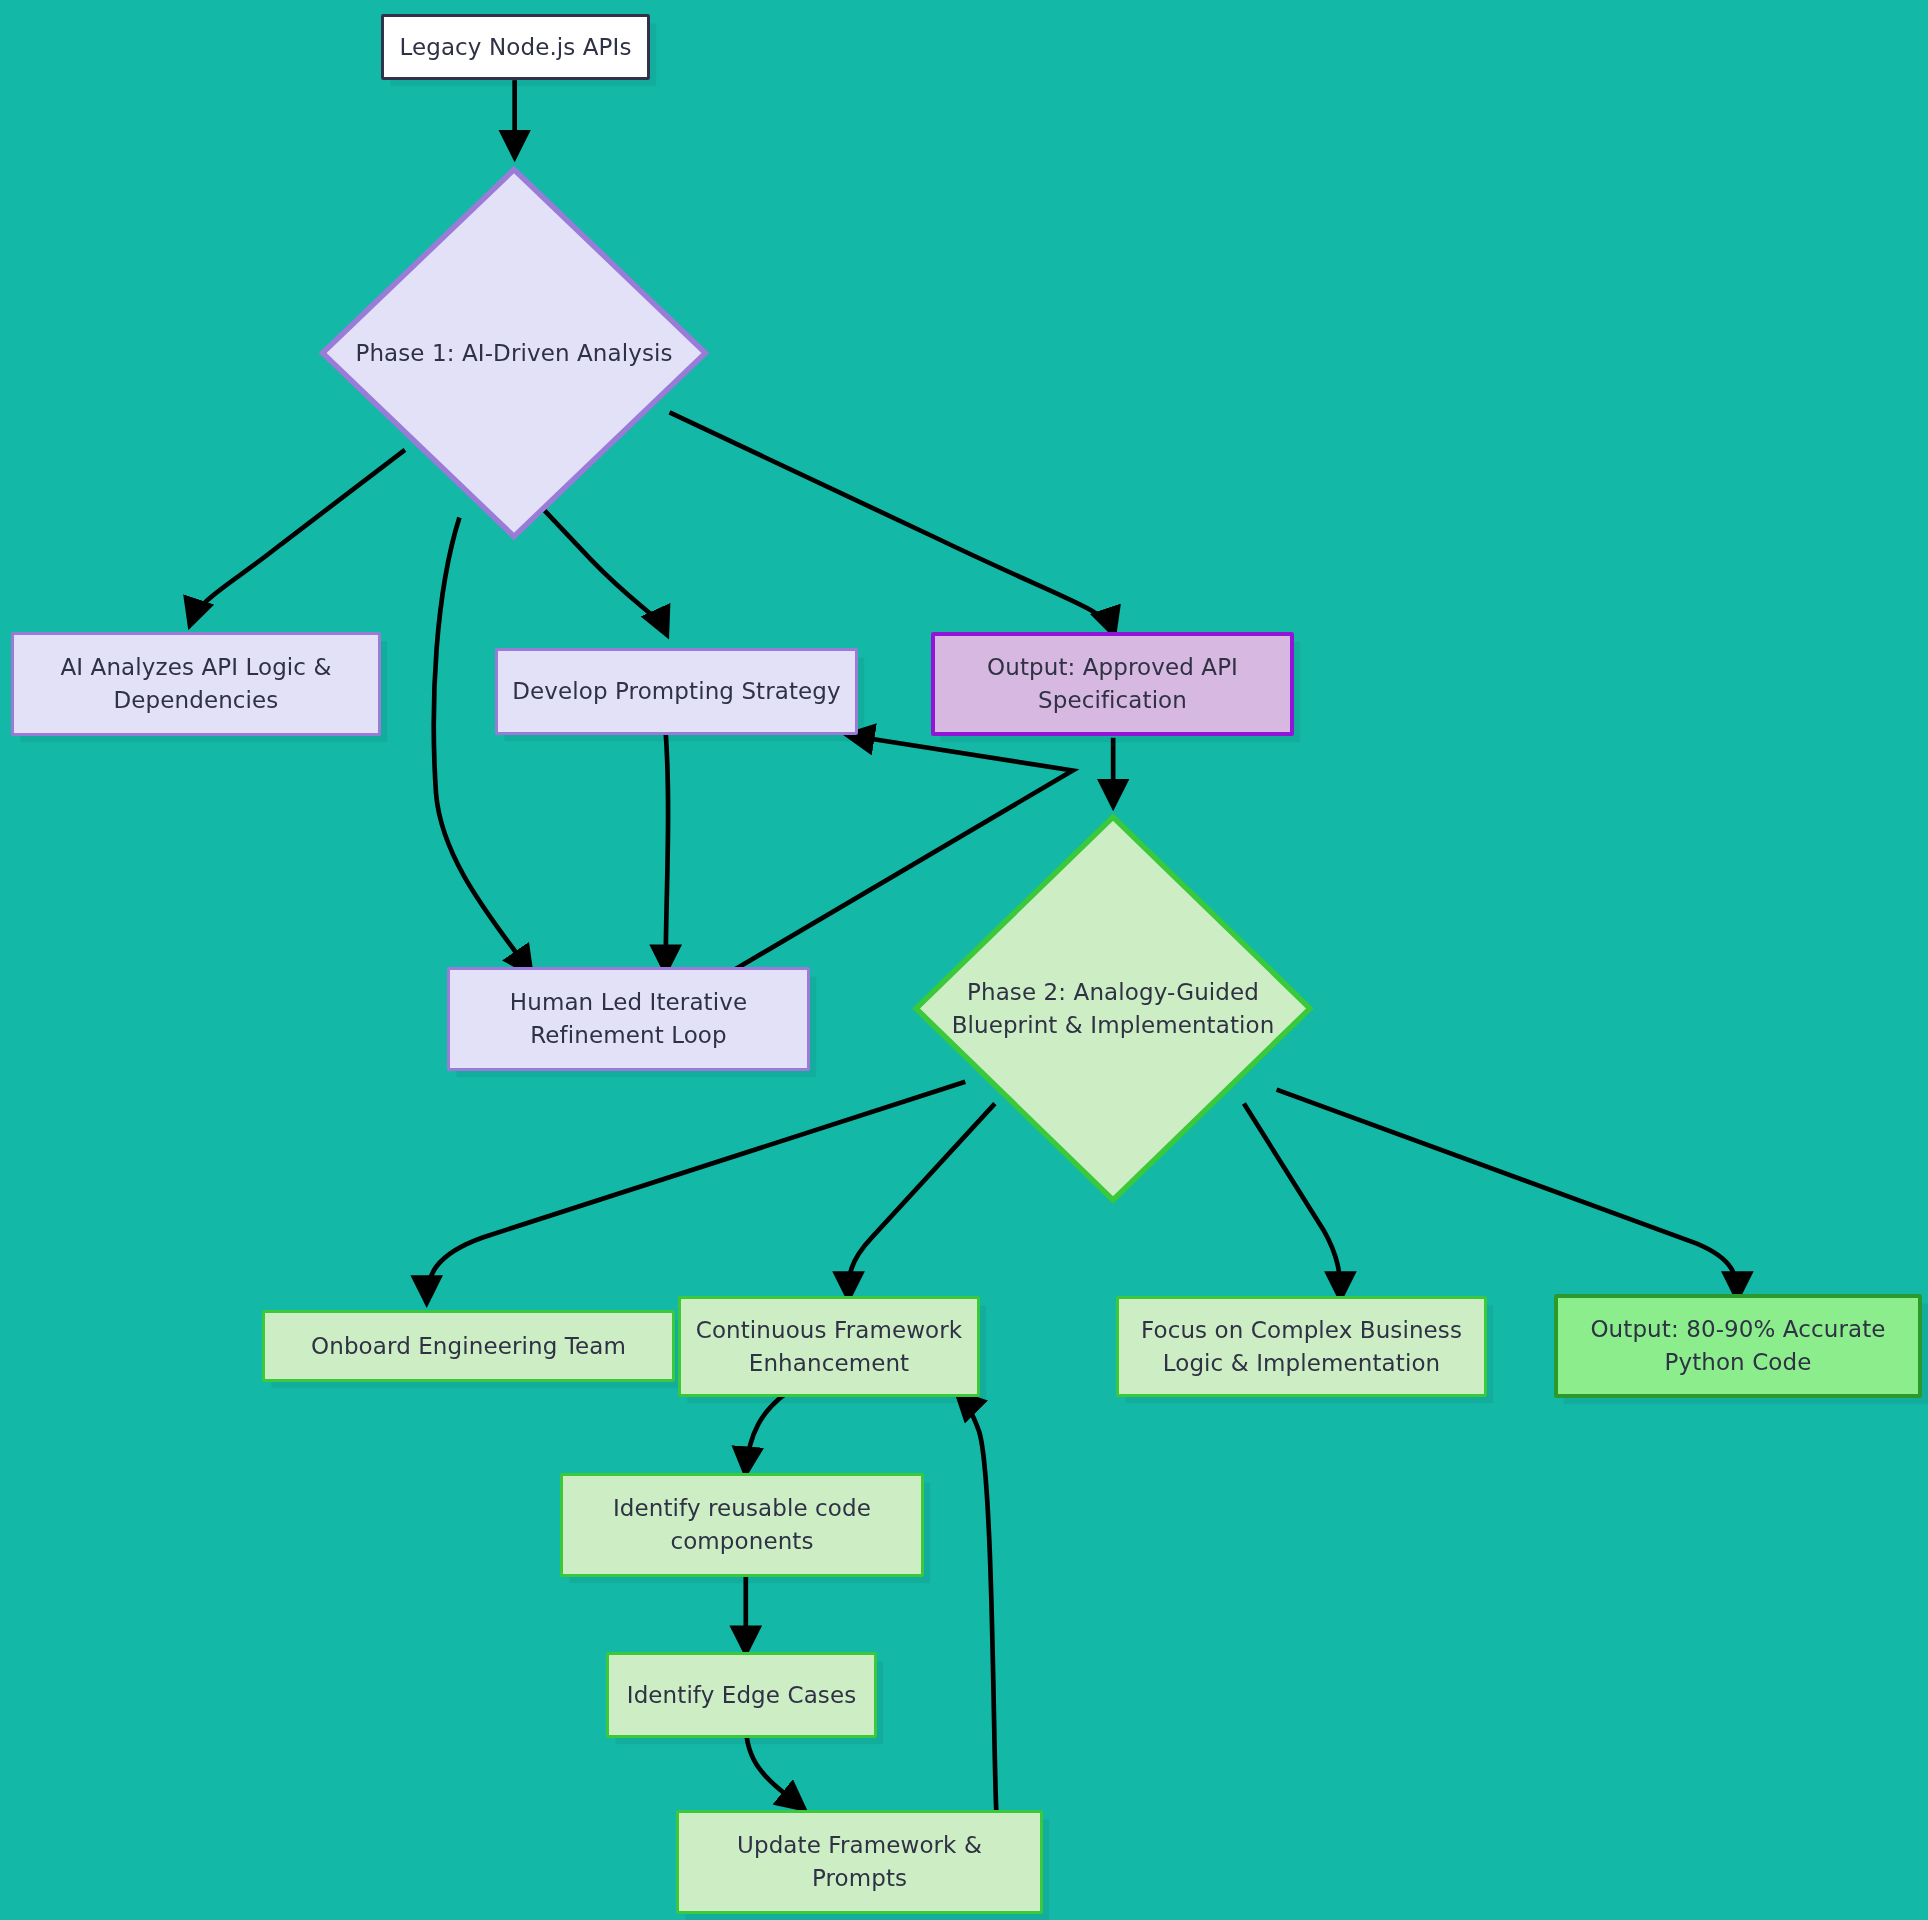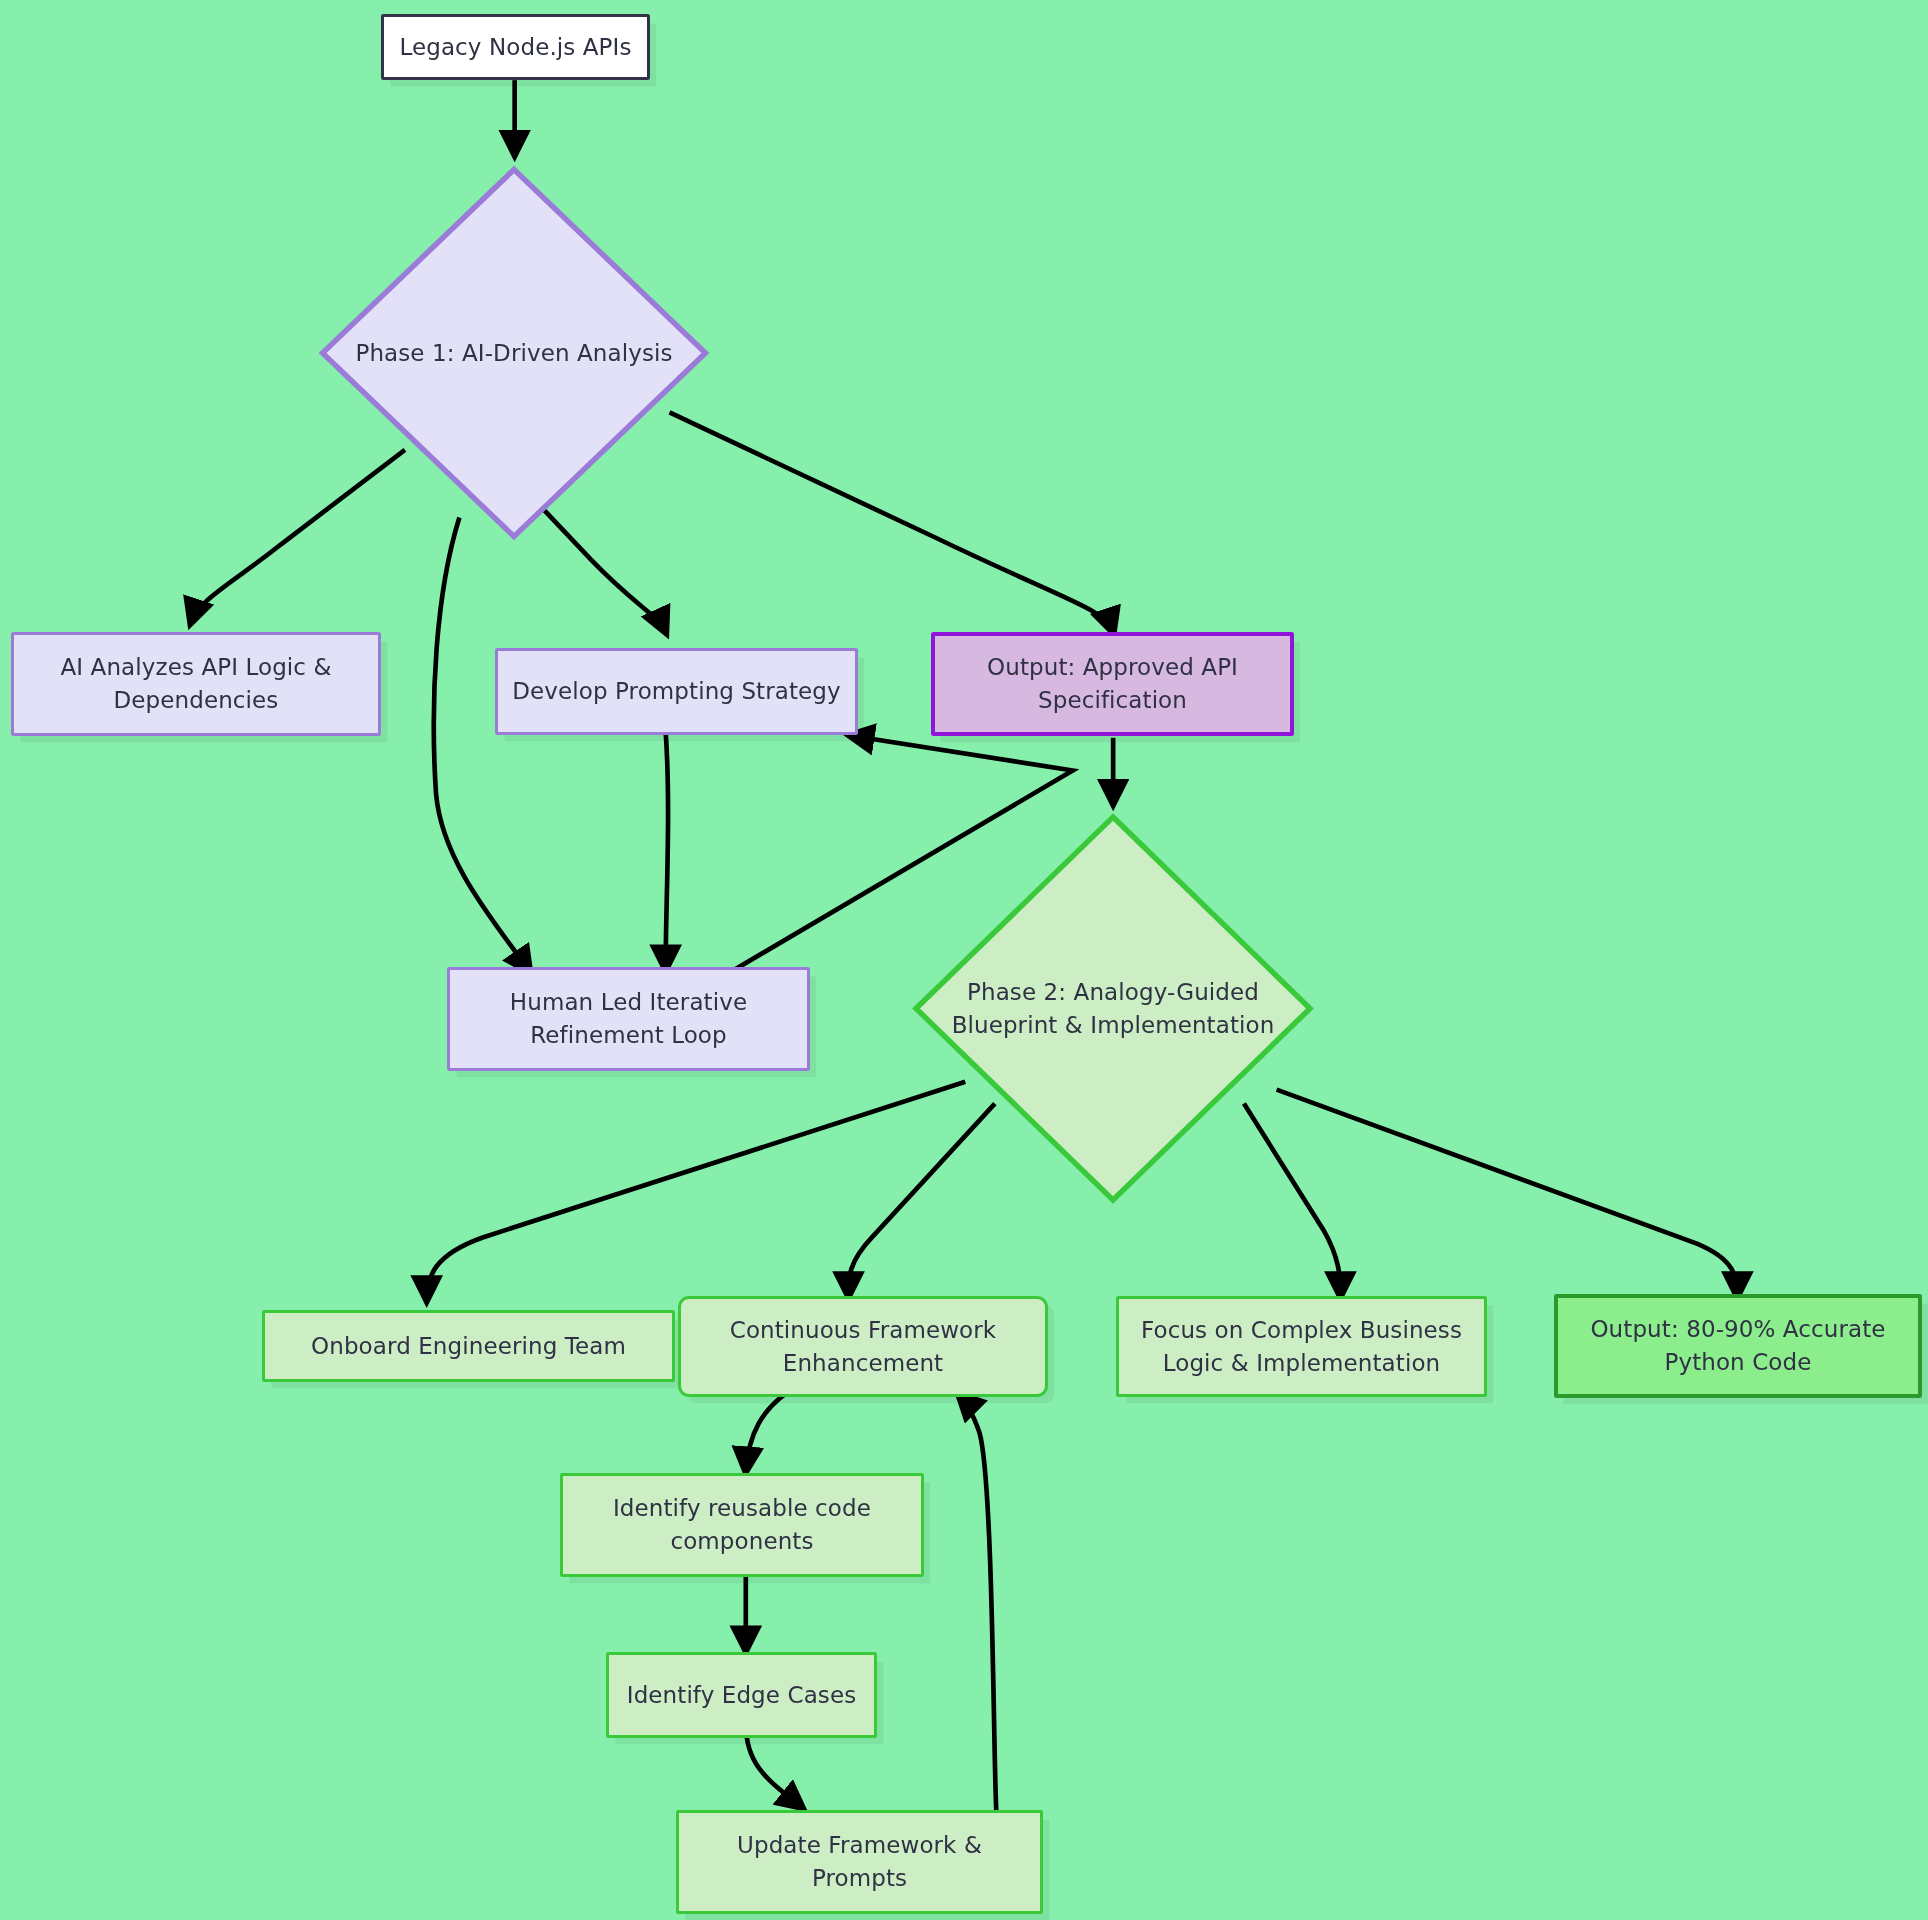--- a/index.html
+++ b/index.html
@@ -7,21 +7,21 @@
     padding: 0;
     background: #ffffff;
   }
   body {
     font-family: "DejaVu Sans", sans-serif;
   }
   #canvas {
     position: relative;
     width: 1929px;
     height: 1920px;
-    background: #86efac;
+    background: #14b8a6;
     overflow: hidden;
   }
   #edges {
     position: absolute;
     left: 0;
     top: 0;
     width: 1929px;
     height: 1920px;
     pointer-events: none;
   }
@@ -166,21 +166,21 @@
       <polygon points="271,18 524,264 271,510 18,264" fill="#cdeec4" stroke="#3ac93a" stroke-width="7"></polygon>
     </svg>
     <span class="label">Phase 2: Analogy-Guided
 Blueprint &amp; Implementation</span>
   </div>
 
   <div class="node rect green" style="left:262px; top:1310px; width:413px; height:72px;">
     <span class="label">Onboard Engineering Team</span>
   </div>
 
-  <div class="node rect green" style="left:678px; top:1296px; width:370px; height:101px;border-radius:11px;">
+  <div class="node rect green" style="left:678px; top:1296px; width:302px; height:101px;">
     <span class="label">Continuous Framework
 Enhancement</span>
   </div>
 
   <div class="node rect green" style="left:1116px; top:1296px; width:371px; height:101px;">
     <span class="label">Focus on Complex Business
 Logic &amp; Implementation</span>
   </div>
 
   <div class="node rect green-out" style="left:1554px; top:1294px; width:368px; height:104px;">

